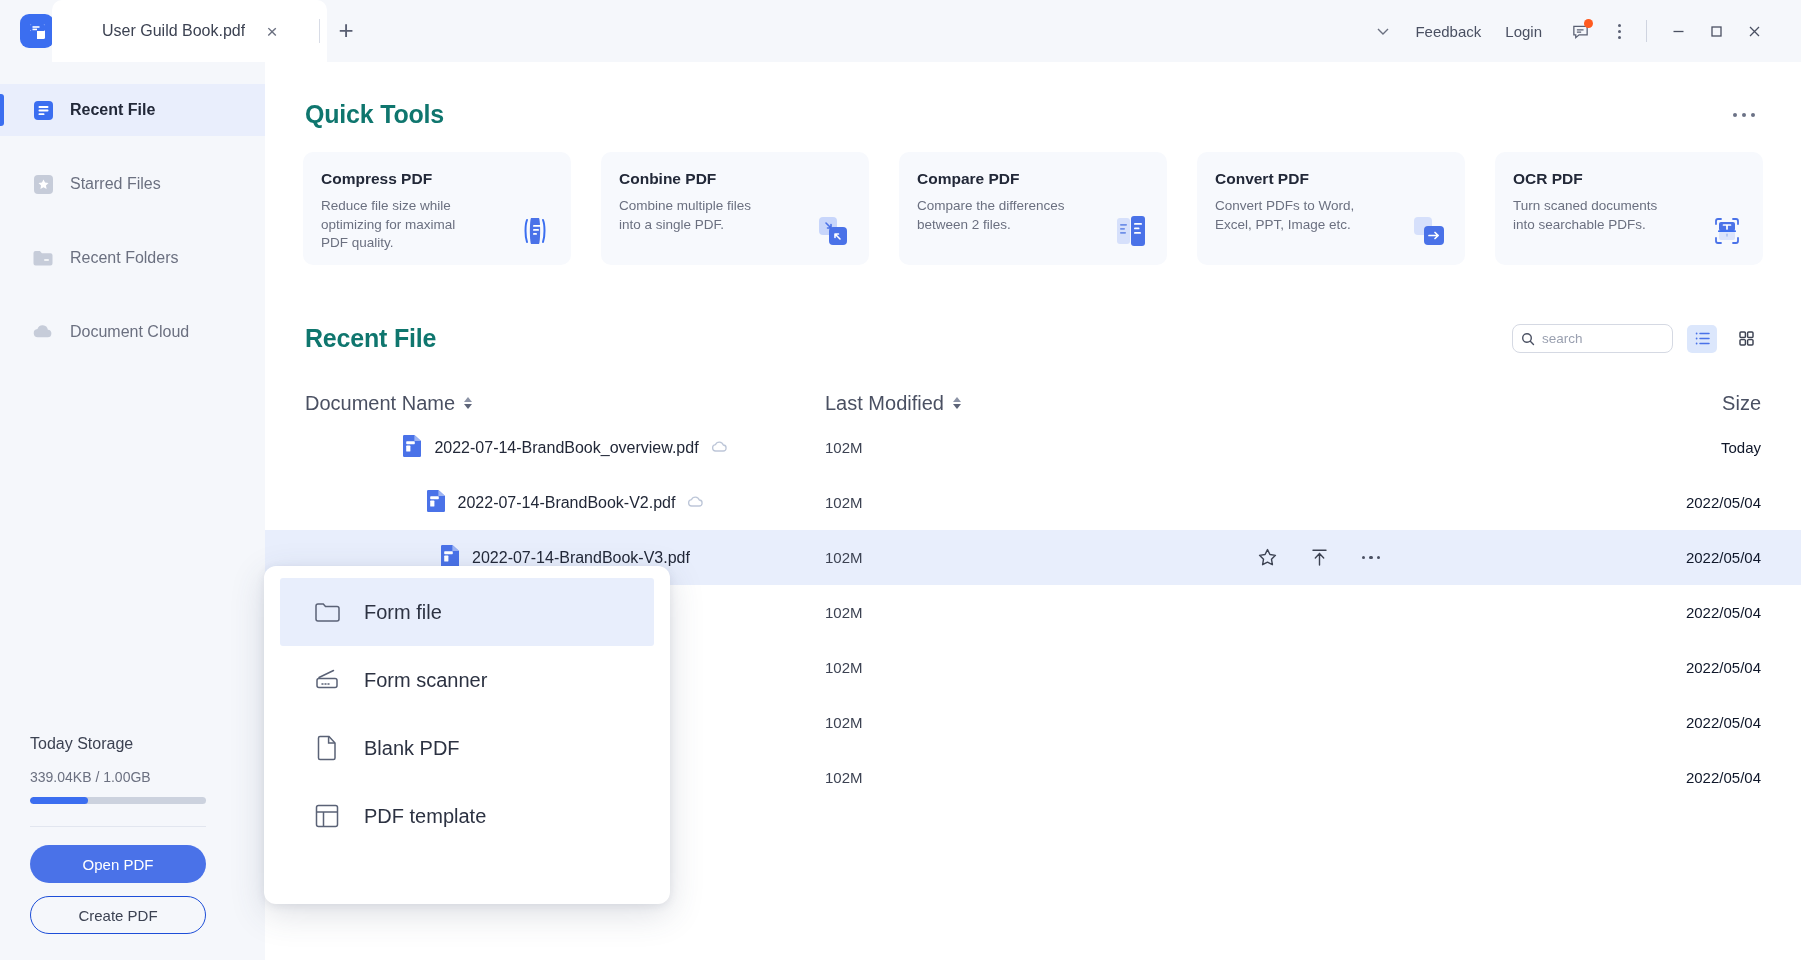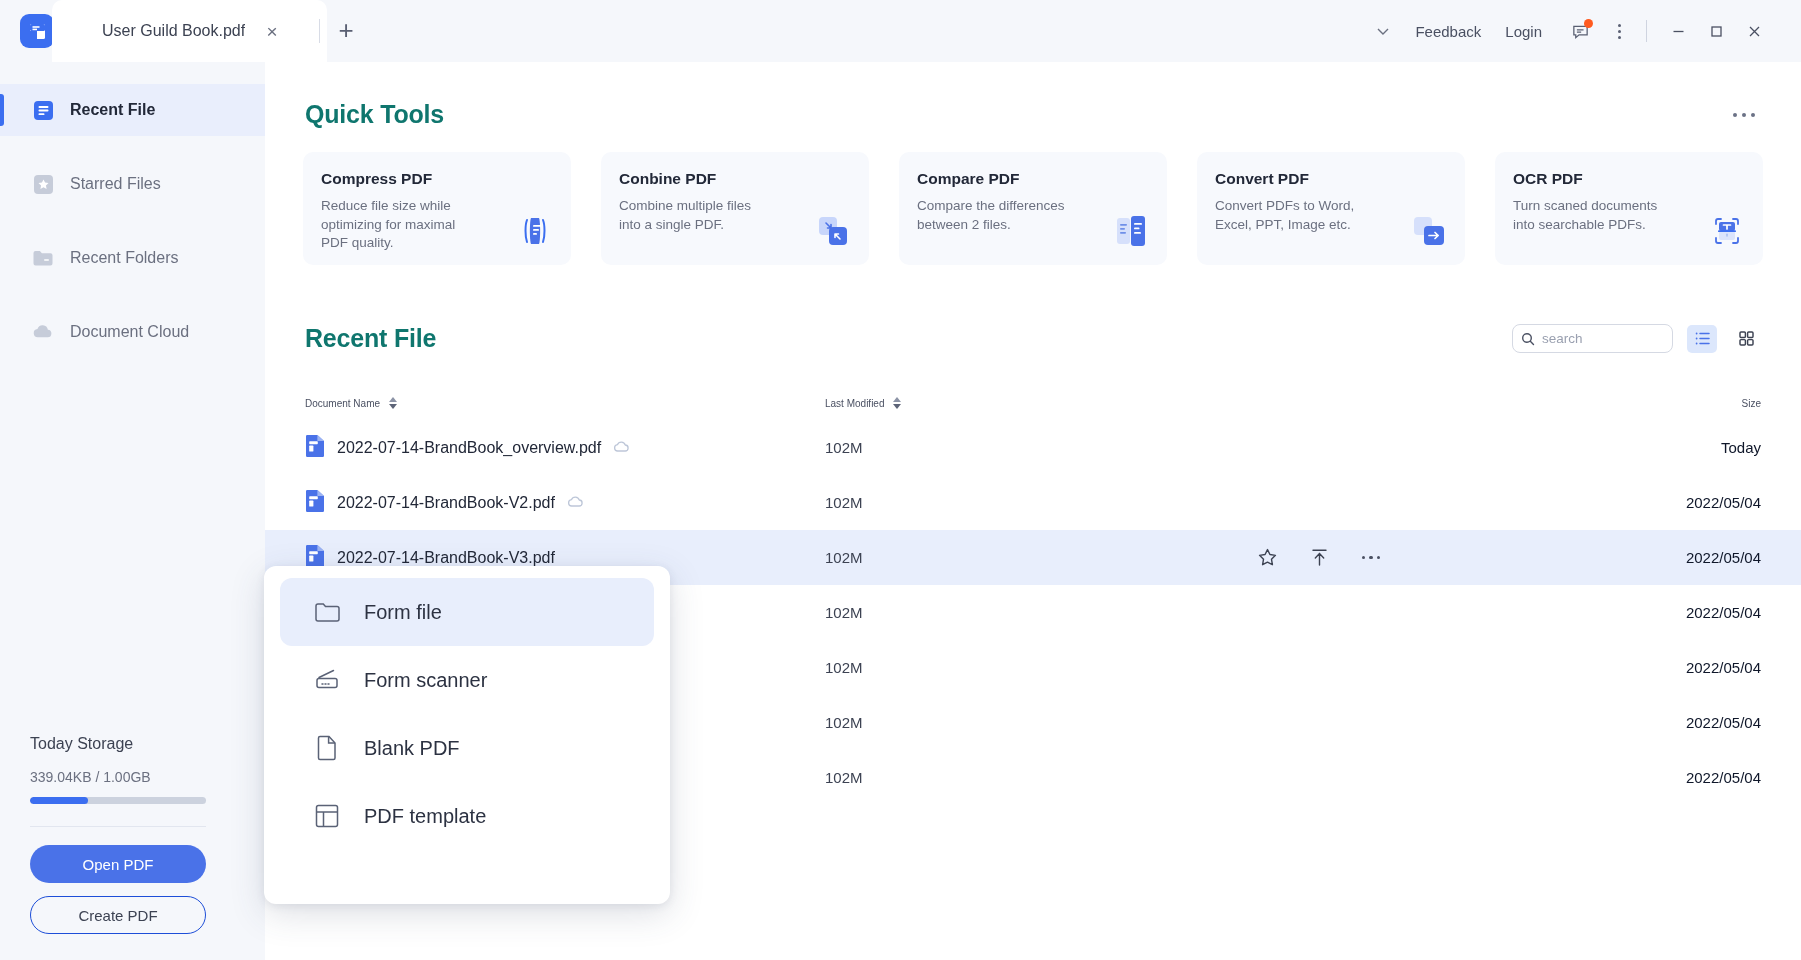--- a/index.html
+++ b/index.html
@@ -151,53 +151,53 @@
   .view-btn {
     width: 30px; height: 28px; border-radius: 5px; display: flex;
     align-items: center; justify-content: center; cursor: pointer; color: #4a72e8;
   }
   .view-btn.active { background: #dce7fc; }
   .view-btn.inactive { color: #3c4252; }
 
   .table { position: absolute; left: 265px; top: 386px; width: 1536px; }
   .thead {
     display: flex; align-items: center; height: 34px; padding: 0 40px;
-    font-size: 10px; color: #4a5062;
+    font-size: 20px; color: #4a5062;
   }
   .col-name { width: 520px; display: flex; align-items: center; gap: 9px; cursor: pointer; }
   .col-mod { width: 420px; display: flex; align-items: center; gap: 9px; cursor: pointer; }
   .col-size { flex: 1; text-align: right; }
   .sort-ico { display: flex; flex-direction: column; gap: 2px; }
   .sort-ico .up, .sort-ico .dn { width: 0; height: 0; border-left: 4px solid transparent; border-right: 4px solid transparent; }
   .sort-ico .up { border-bottom: 5px solid #8c93a6; }
   .sort-ico .dn { border-top: 5px solid #5d6478; }
 
   .row {
     display: flex; align-items: center; height: 55px; padding: 0 40px; cursor: pointer;
   }
   .row.selected { background: #e8eefc; }
-  .cell-name { width: 520px; display: flex; align-items: center; gap: 12px; }
+  .cell-name { width: 520px; display: flex; align-items: center; gap: 12px; justify-content: center; }
   .fname { font-size: 16px; color: #222838; white-space: nowrap; }
   .cloud-ico { opacity: .9; }
   .cell-mod { width: 420px; font-size: 15px; color: #3c4252; }
   .cell-actions { flex: 1; display: flex; align-items: center; gap: 28px; padding-left: 10px; }
   .act { width: 24px; height: 24px; display: flex; align-items: center; justify-content: center; color: #3c4252; cursor: pointer; }
   .act-dots { display: flex; gap: 4px; align-items: center; }
   .act-dots i { width: 3.5px; height: 3.5px; border-radius: 50%; background: #4a5062; display: block; }
   .cell-size { width: 150px; text-align: right; font-size: 15px; color: #0f172a; }
 
   
   .popup {
     position: absolute; left: 264px; top: 566px; width: 406px; height: 338px;
     background: #ffffff; border-radius: 12px;
     box-shadow: 0 10px 34px rgba(60,70,100,0.17), 0 2px 9px rgba(60,70,100,0.10);
     padding: 12px 16px; z-index: 40;
   }
   .pop-item {
-    height: 68px; border-radius: 12px; display: flex; align-items: center;
+    height: 68px; border-radius: 3px; display: flex; align-items: center;
     padding-left: 32px; gap: 22px; cursor: pointer;
   }
   .pop-item.active { background: #e8eefc; }
   .pop-label { font-size: 20px; color: #2c3242; }
   .pop-ico { width: 30px; height: 30px; display: flex; align-items: center; justify-content: center; color: #555d72; }
 </style>
 </head>
 <body>
 
 <div class="app">

